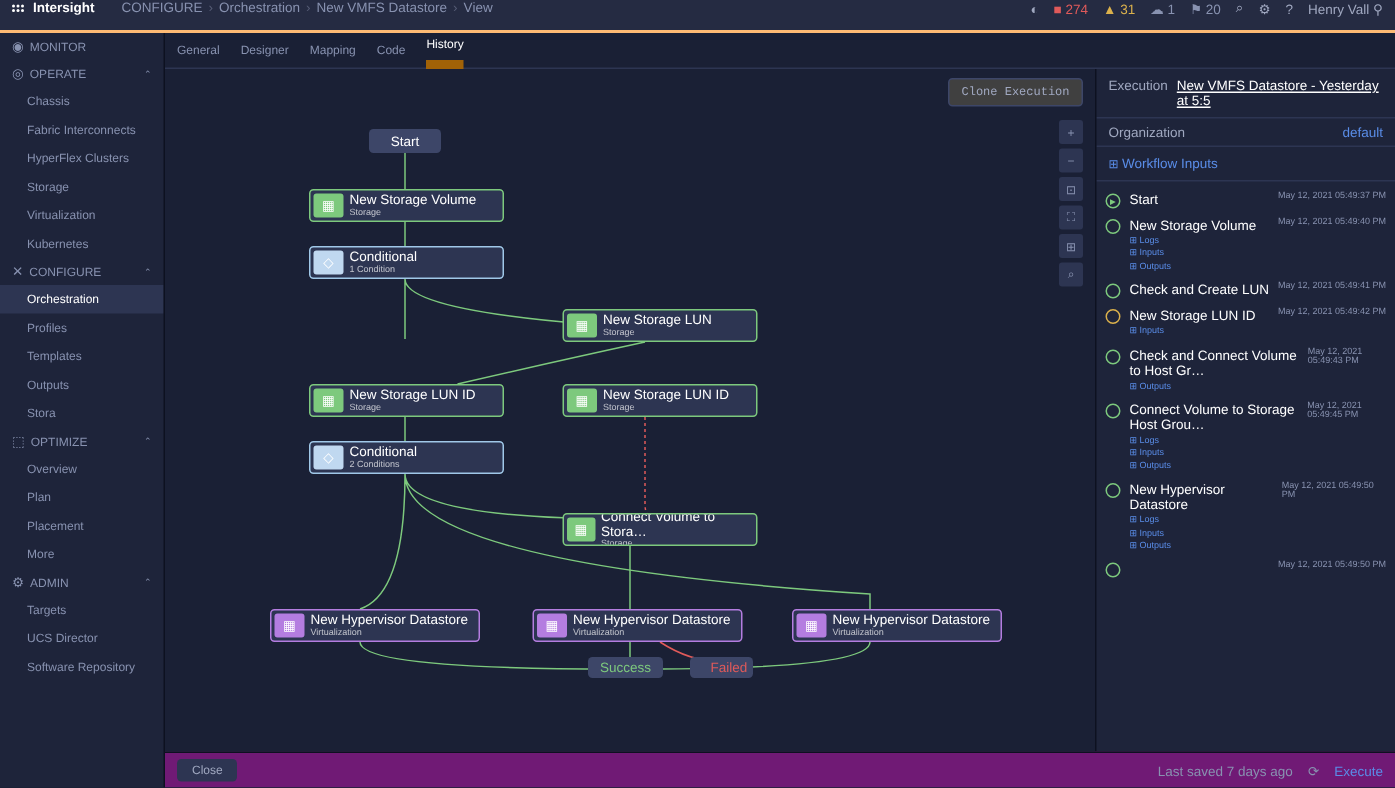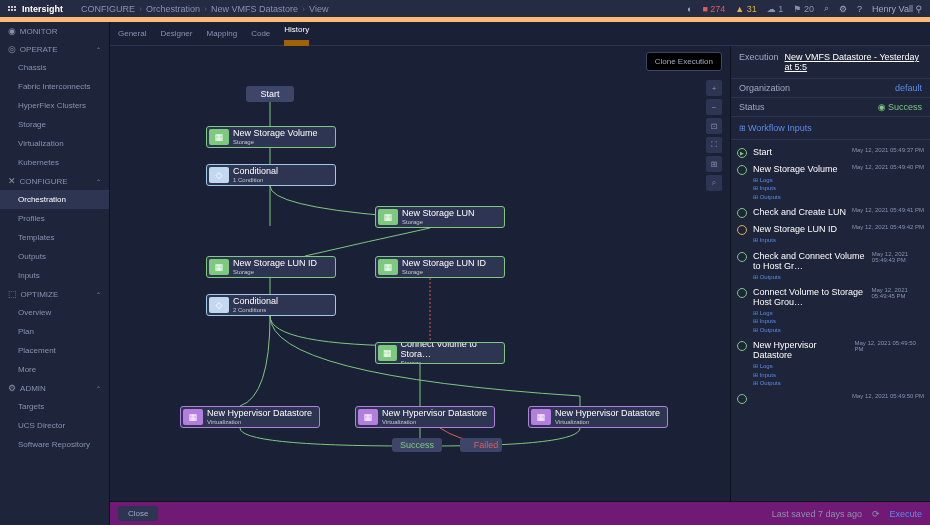--- a/index.html
+++ b/index.html
@@ -1,38 +1,38 @@
 <!DOCTYPE html>
 <html><head>
 <meta charset="utf-8">
 <style>
 *{margin:0;padding:0;box-sizing:border-box;font-family:sans-serif;font-size:9px;}
 body{background:#1a2035;color:#a0a8c0;width:930px;height:525px;overflow:hidden;}
-.top-bar{height:22px;background:#252b42;display:flex;align-items:center;padding:0 8px;border-bottom:5px solid #fdba74;}
+.top-bar{height:22px;background:#252b42;display:flex;align-items:flex-start;padding:0 8px;border-bottom:2px solid #fdba74;}
 .brand{color:#fff;font-size:10px;font-weight:600;display:flex;align-items:center;gap:6px;}
 .brand-dots{display:grid;grid-template-columns:repeat(3,2px);gap:1px;}
 .brand-dots span{width:2px;height:2px;background:#fff;border-radius:50%;}
 .breadcrumbs{margin-left:18px;display:flex;align-items:center;gap:4px;color:#8892b0;font-size:8px;}
 .breadcrumbs .sep{color:#555c75;}
 .top-right{margin-left:auto;display:flex;align-items:center;gap:10px;font-size:8px;}
 .badge-r{color:#e05a5a;}.badge-y{color:#dbb14c;}.badge-g{color:#8892b0;}
 .usr{color:#a0a8c0;}
 .layout{display:flex;height:503px;}
 .sidebar{width:110px;background:#1e243a;border-right:1px solid #0d1120;overflow-y:auto;}
 .side-hdr{padding:4px 8px;color:#8892b0;font-size:8px;display:flex;align-items:center;gap:4px;text-transform:uppercase;}
 .side-hdr.exp::after{content:"⌃";margin-left:auto;font-size:6px;}
 .side-item{padding:5px 8px 5px 18px;color:#8892b0;font-size:8px;cursor:pointer;}
 .side-item.active{background:#2d3552;color:#fff;}
 .main{flex:1;display:flex;flex-direction:column;}
 .tabs{height:24px;display:flex;align-items:center;padding:0 8px;gap:14px;border-bottom:1px solid #2d3552;}
 .tab{color:#8892b0;font-size:8px;padding:6px 0;cursor:pointer;}
 .tab.active{color:#fff;border-bottom:8px solid #a16207;}
 .content{flex:1;display:flex;}
 .canvas-wrap{flex:1;position:relative;background:#1a2035;}
-.clone-btn{position:absolute;top:6px;right:8px;padding:4px 8px;background:#000000;border:1px solid #3d4668;border-radius:3px;color:#a0a8c0;font-size:8px;cursor:pointer;}
+.clone-btn{position:absolute;top:6px;right:8px;padding:4px 8px;background:#404040;border:1px solid #3d4668;border-radius:3px;color:#a0a8c0;font-size:8px;cursor:pointer;font-family:Liberation Mono, monospace;}
 .tool-col{position:absolute;top:34px;right:8px;display:flex;flex-direction:column;gap:3px;}
 .tool-btn{width:16px;height:16px;background:#2d3552;border-radius:2px;display:flex;align-items:center;justify-content:center;color:#8892b0;font-size:8px;cursor:pointer;}
 svg.flow{position:absolute;top:0;left:0;width:100%;height:100%;pointer-events:none;}
 .node{position:absolute;border-radius:3px;display:flex;align-items:center;padding:2px;font-size:7px;overflow:hidden;}
 .node .icon{width:20px;height:100%;border-radius:2px;display:flex;align-items:center;justify-content:center;margin-right:4px;}
 .node .txt{display:flex;flex-direction:column;line-height:1.2;}
 .node .sub{font-size:6px;opacity:.7;}
 .n-start{background:#3d4668;color:#fff;justify-content:center;}
 .n-green{background:#2d3552;border:1px solid #7dc97d;color:#fff;}
 .n-green .icon{background:#7dc97d;}
@@ -108,21 +108,21 @@
       <div class="side-item">Fabric Interconnects</div>
       <div class="side-item">HyperFlex Clusters</div>
       <div class="side-item">Storage</div>
       <div class="side-item">Virtualization</div>
       <div class="side-item">Kubernetes</div>
       <div class="side-hdr exp"><span>✕</span> CONFIGURE</div>
       <div class="side-item active">Orchestration</div>
       <div class="side-item">Profiles</div>
       <div class="side-item">Templates</div>
       <div class="side-item">Outputs</div>
-      <div class="side-item">Inputs</div>
+      <div class="side-item">Stora</div>
       <div class="side-hdr exp"><span>⬚</span> OPTIMIZE</div>
       <div class="side-item">Overview</div>
       <div class="side-item">Plan</div>
       <div class="side-item">Placement</div>
       <div class="side-item">More</div>
       <div class="side-hdr exp"><span>⚙</span> ADMIN</div>
       <div class="side-item">Targets</div>
       <div class="side-item">UCS Director</div>
       <div class="side-item">Software Repository</div>
     </div>
@@ -242,24 +242,20 @@
 
       <div class="exec-panel">
         <div class="exec-hdr">
           <span>Execution</span>
           <span class="link">New VMFS Datastore - Yesterday at 5:5</span>
         </div>
         <div class="exec-row">
           <span>Organization</span>
           <span class="val-b">default</span>
         </div>
-        <div class="exec-row">
-          <span>Status</span>
-          <span class="val-g">◉ <span>Success</span></span>
-        </div>
         <div class="wf-inputs">⊞ <span>Workflow Inputs</span></div>
         <div class="steps" id="steps">
             <div class="step">
               <div class="dot play"></div>
               <div class="body">
                 <div class="hdr">
                   <span>Start</span>
                   <span class="ts">May 12, 2021 05:49:37 PM</span>
                 </div>
               </div>

